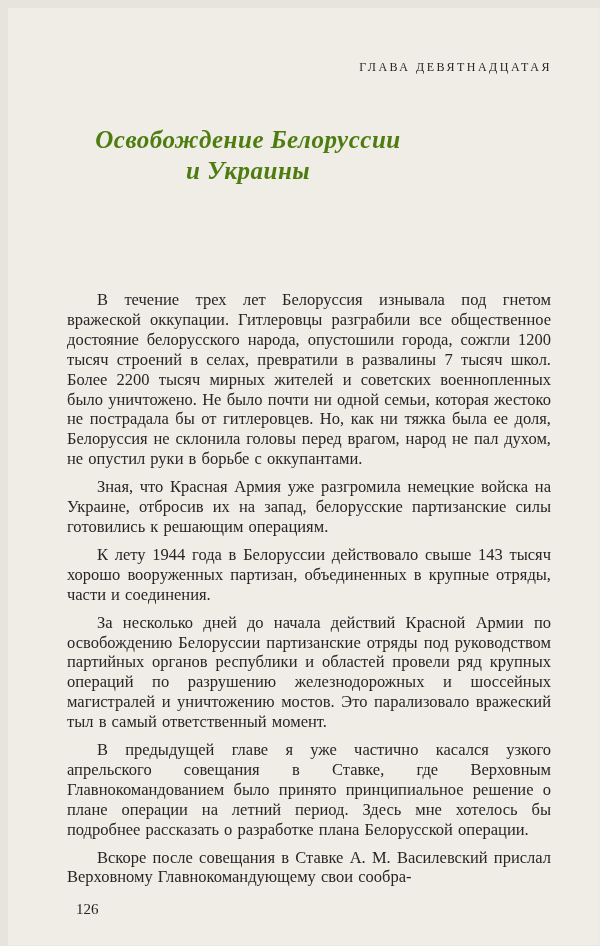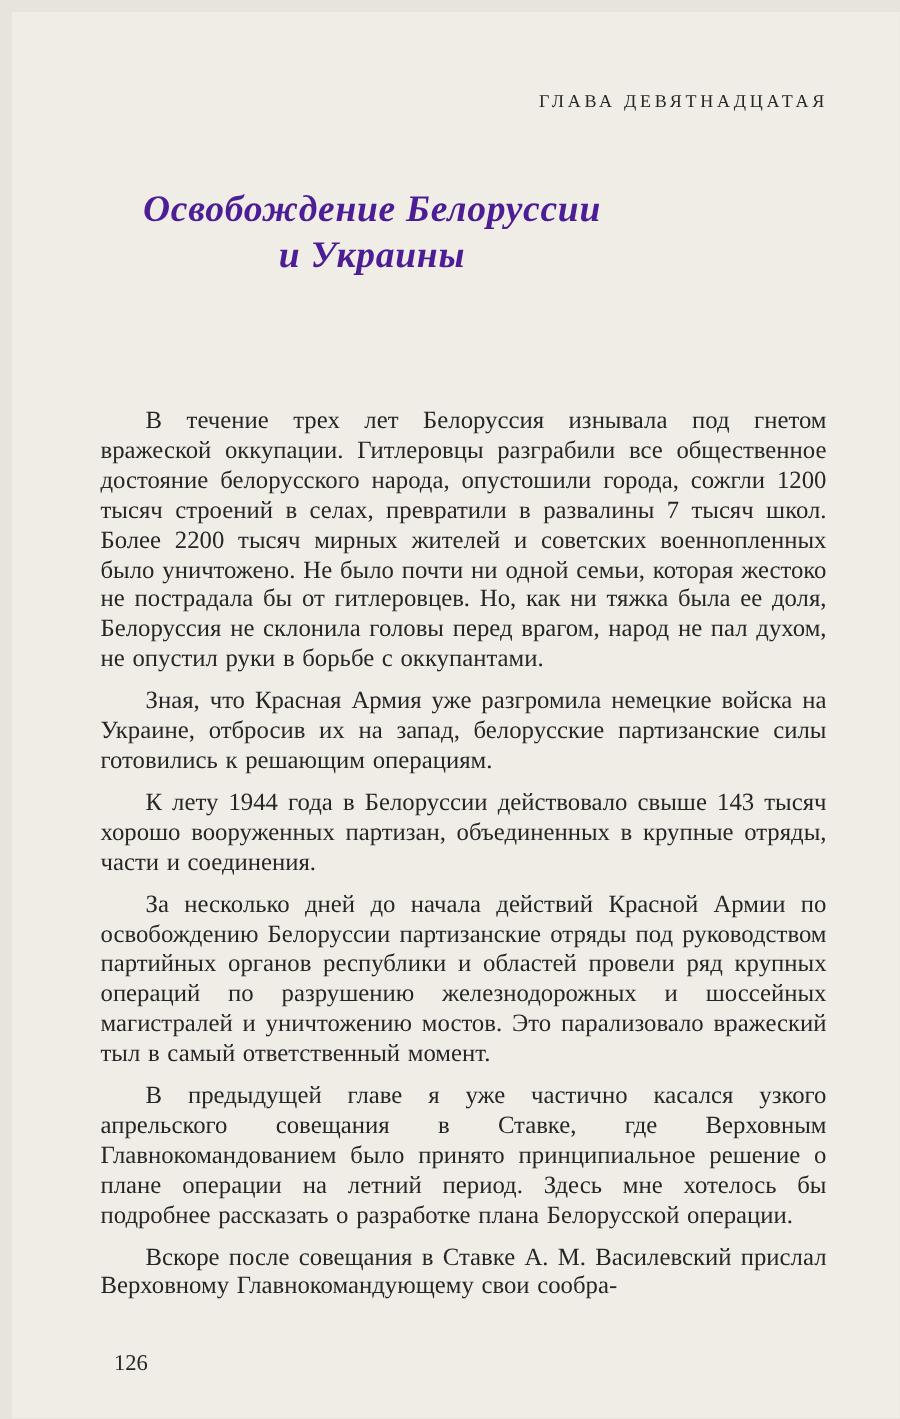--- a/index.html
+++ b/index.html
@@ -34,25 +34,25 @@
     position: absolute;
     top: 112px;
     left: 0;
     width: 480px;
     text-align: center;
     font-size: 25px;
     font-weight: bold;
     font-style: italic;
     line-height: 31px;
     letter-spacing: 0.5px;
-    color: #4c1d95;
+    color: #4d7c0f;
   }
   .body-text {
     position: absolute;
-    top: 254px;
+    top: 274px;
     left: 51px;
     width: 500px;
     font-size: 16.5px;
     line-height: 19.9px;
     text-align: justify;
     color: var(--ink, #262626);
   }
   .body-text p {
     text-indent: 30px;
     word-spacing: 1px;

